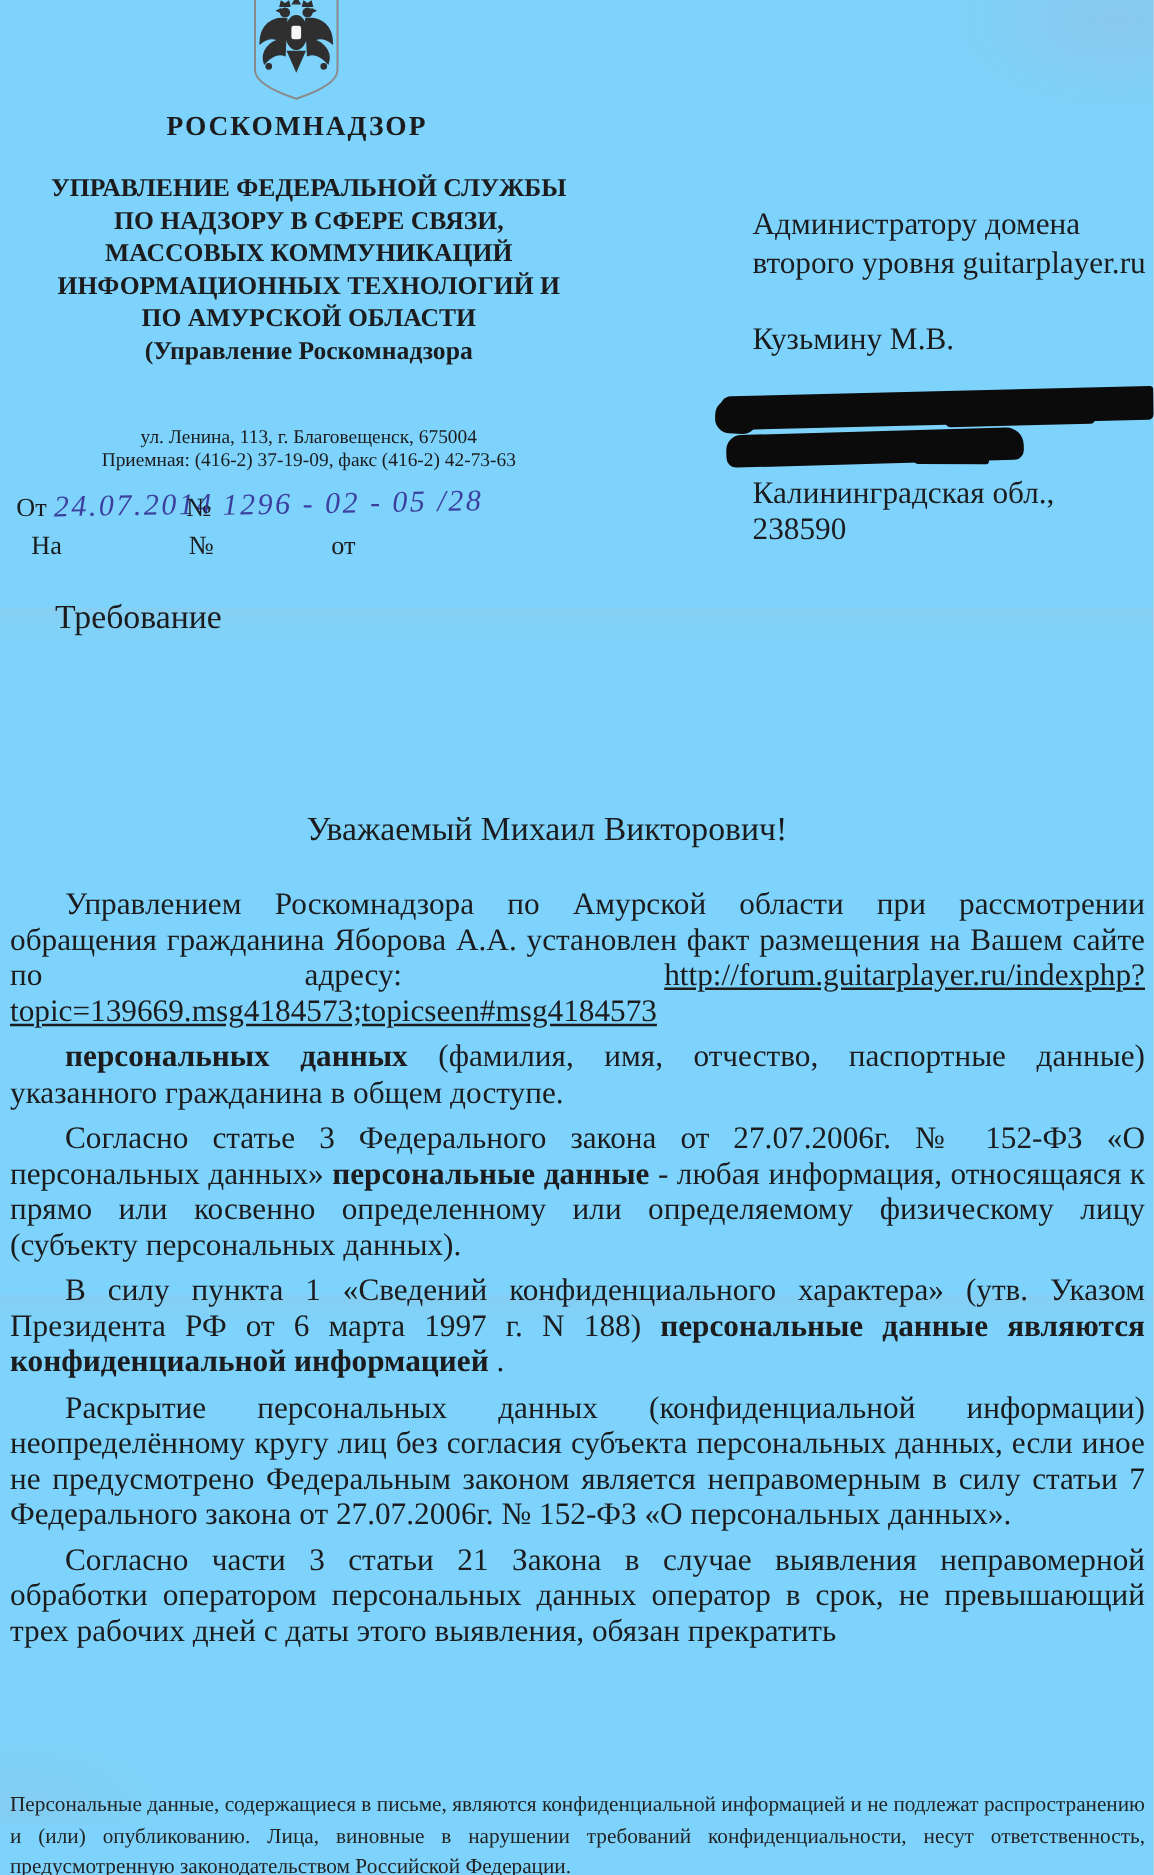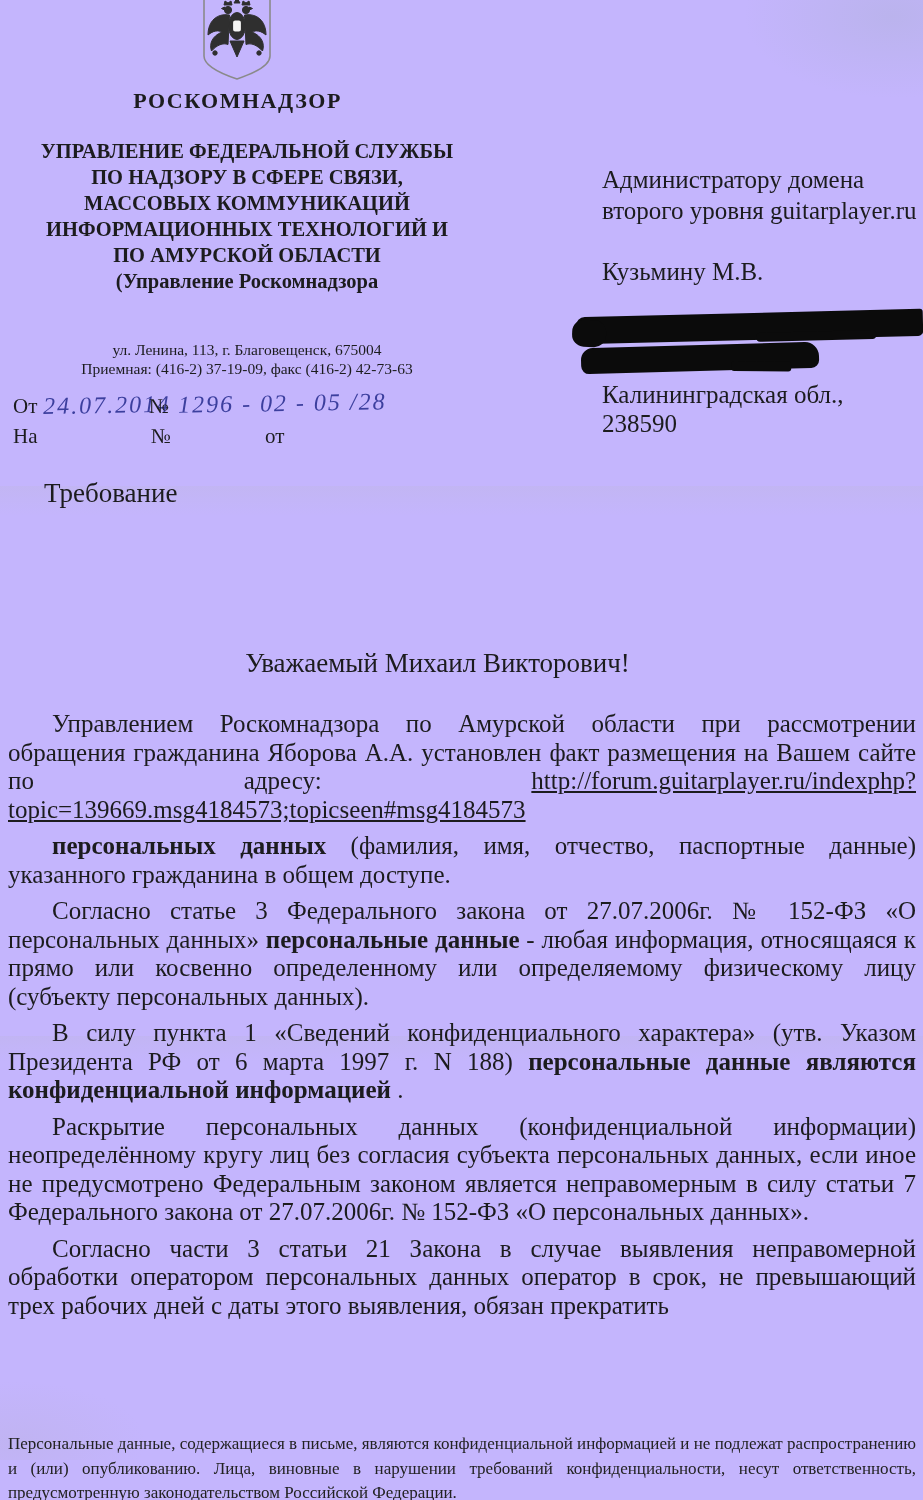--- a/index.html
+++ b/index.html
@@ -1,18 +1,18 @@
 <!DOCTYPE html>
 <html><head>
 <meta charset="utf-8">
 <style>
   html,body { margin:0; padding:0; background:#e9e9e7; }
   .page {
     position:relative; width:923px; height:1500px; margin:0 auto;
-    background:#c4b5fd; overflow:hidden;
+    background:#7dd3fc; overflow:hidden;
     font-family:"Liberation Serif", serif; color:#1c1c1e;
   }
   
   .artifact { position:absolute; pointer-events:none; }
   .sm-tr { right:0; top:0; width:200px; height:110px;
     background:radial-gradient(ellipse at 85% 15%, rgba(165,175,200,0.30), rgba(165,175,200,0) 62%); }
   .band-a { left:0; top:486px; width:100%; height:30px;
     background:linear-gradient(rgba(185,185,192,0.16), rgba(185,185,192,0)); }
   .band-b { left:0; top:1036px; width:100%; height:26px;
     background:linear-gradient(rgba(180,180,188,0.15), rgba(180,180,188,0)); }
@@ -32,21 +32,21 @@
   .ref-line { position:absolute; left:13px; top:392px; width:480px; height:30px; font-size:21px; }
   .ref-line .lbl { position:absolute; top:2px; }
   .hand { font-style:italic; color:#3c3f9e; font-size:24px; letter-spacing:2px;
     white-space:nowrap; transform:rotate(-1deg); display:inline-block; }
   .ref-ot    { left:0; }
   .ref-date  { position:absolute; left:30px; top:0; }
   .ref-no    { left:136px; }
   .ref-num   { position:absolute; left:165px; top:-2px; }
   .reply-line { position:absolute; left:13px; top:424px; width:400px; height:26px; font-size:21px; }
   .reply-line span { position:absolute; top:0; }
-  .reply-na { left:0; } .reply-no { left:138px; } .reply-ot { left:252px; }
+  .reply-na { left:12px; } .reply-no { left:138px; } .reply-ot { left:252px; }
 
   .doc-type { position:absolute; left:44px; top:478px; font-size:27px; }
 
   
   .recipient { position:absolute; left:588px; top:164px; width:335px;
     font-size:25px; line-height:31px; }
   .recipient .r-line { position:absolute; left:14px; white-space:nowrap; }
   .r1 { top:0; } .r2 { top:31px; } .r-name { top:92px; }
   .r-region { top:215px; } .r-post { top:244px; }
 

